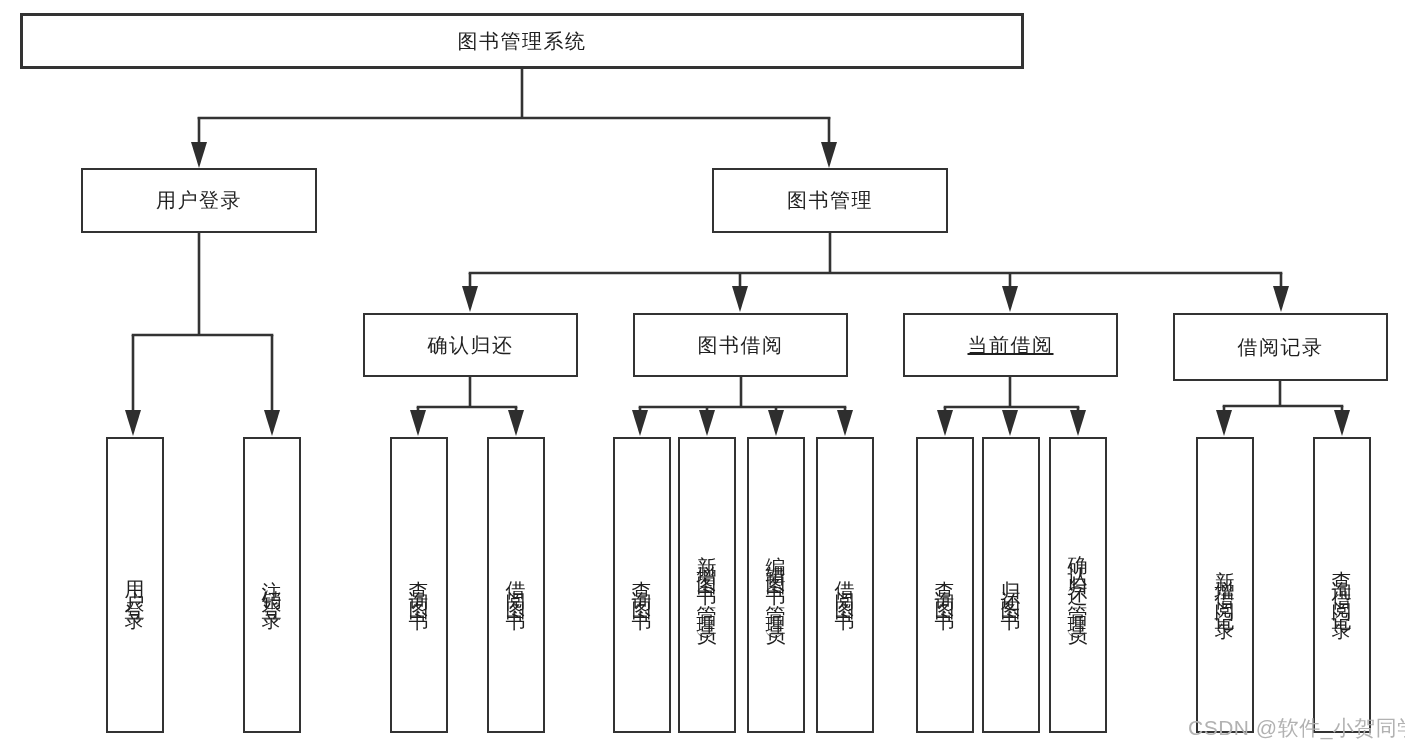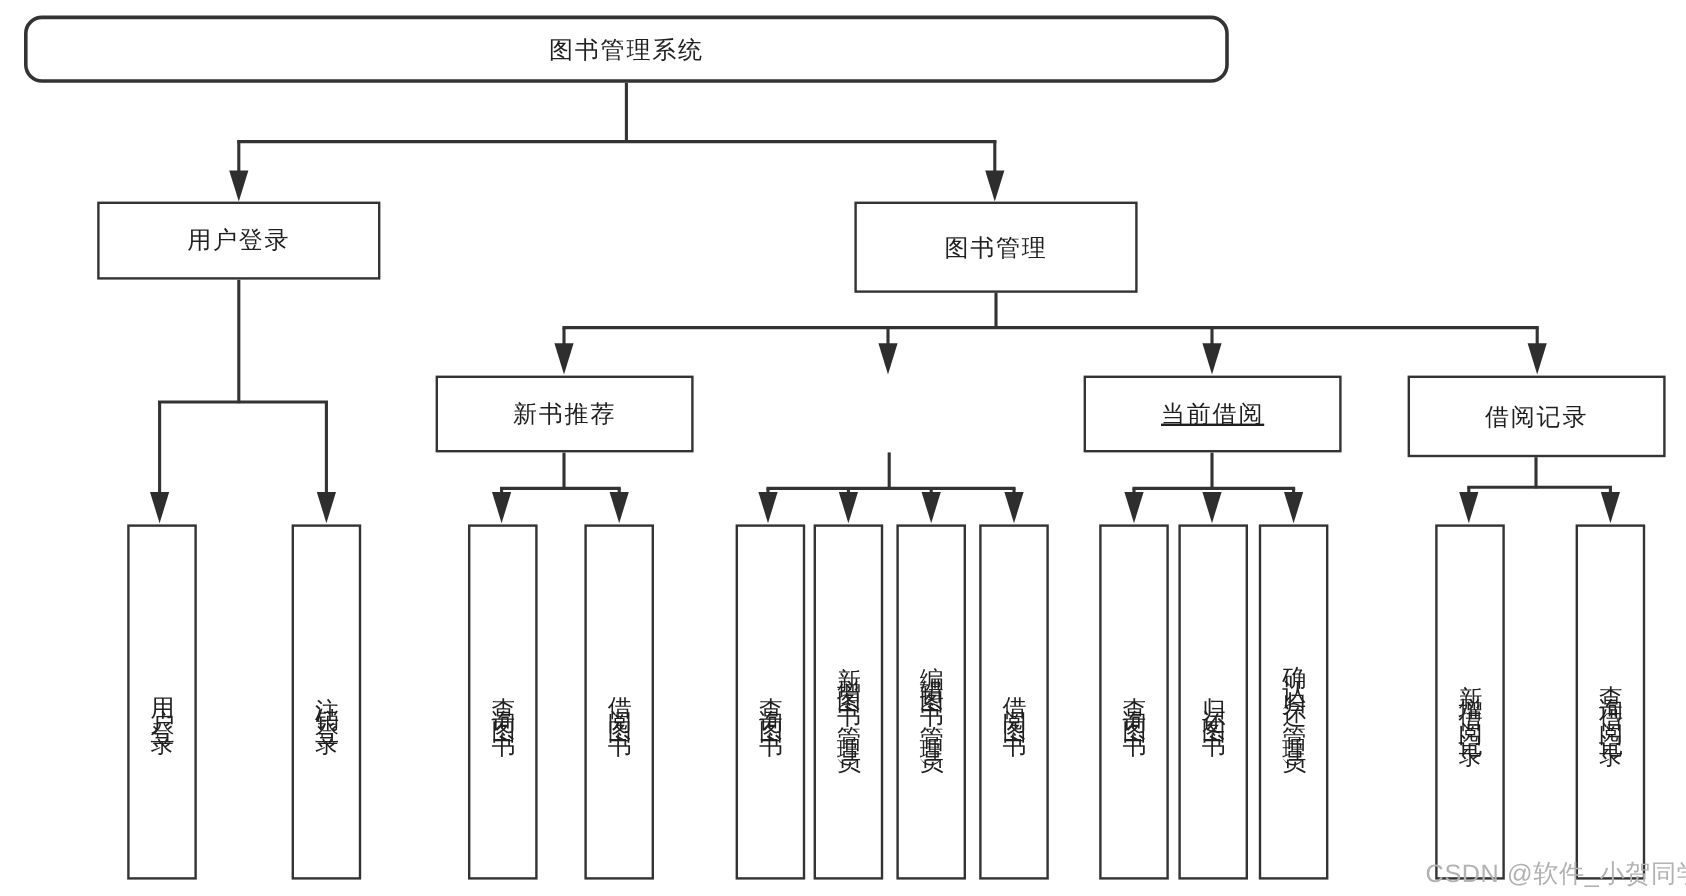--- a/index.html
+++ b/index.html
@@ -130,33 +130,36 @@
     <g>
       <line x1="1280" y1="377" x2="1280" y2="407"></line>
       <line x1="1222.7" y1="406" x2="1343.3" y2="406"></line>
       <line x1="1224" y1="406" x2="1224" y2="414"></line>
       <line x1="1342" y1="406" x2="1342" y2="414"></line>
       <polygon points="1216,410 1232,410 1224,436"></polygon>
       <polygon points="1334,410 1350,410 1342,436"></polygon>
     </g>
   </svg>
 
-  <div class="node hbox root-box" style="left:20px; top:13px; width:1004px; height:56px;border-radius:15px;">
+  <div class="node hbox root-box" style="left:20px; top:13px; width:1004px; height:56px;">
     <span>图书管理系统</span>
   </div>
 
   <div class="node hbox" style="left:81px; top:168px; width:236px; height:65px;">
     <span>用户登录</span>
   </div>
-  <div class="node hbox" style="left:712px; top:168px; width:236px; height:76px;">
+  <div class="node hbox" style="left:712px; top:168px; width:236px; height:65px;">
     <span>图书管理</span>
   </div>
 
   <div class="node hbox" style="left:363px; top:313px; width:215px; height:64px;">
-    <span>新书推荐</span>
+    <span>确认归还</span>
+  </div>
+  <div class="node hbox" style="left:633px; top:313px; width:215px; height:64px;">
+    <span>图书借阅</span>
   </div>
   <div class="node hbox" style="left:903px; top:313px; width:215px; height:64px;text-decoration:underline;">
     <span>当前借阅</span>
   </div>
   <div class="node hbox" style="left:1173px; top:313px; width:215px; height:68px;">
     <span>借阅记录</span>
   </div>
 
   <div class="node vbox" style="left:106px; top:437px; width:58px; height:296px;">
     <span>用户登录</span>

